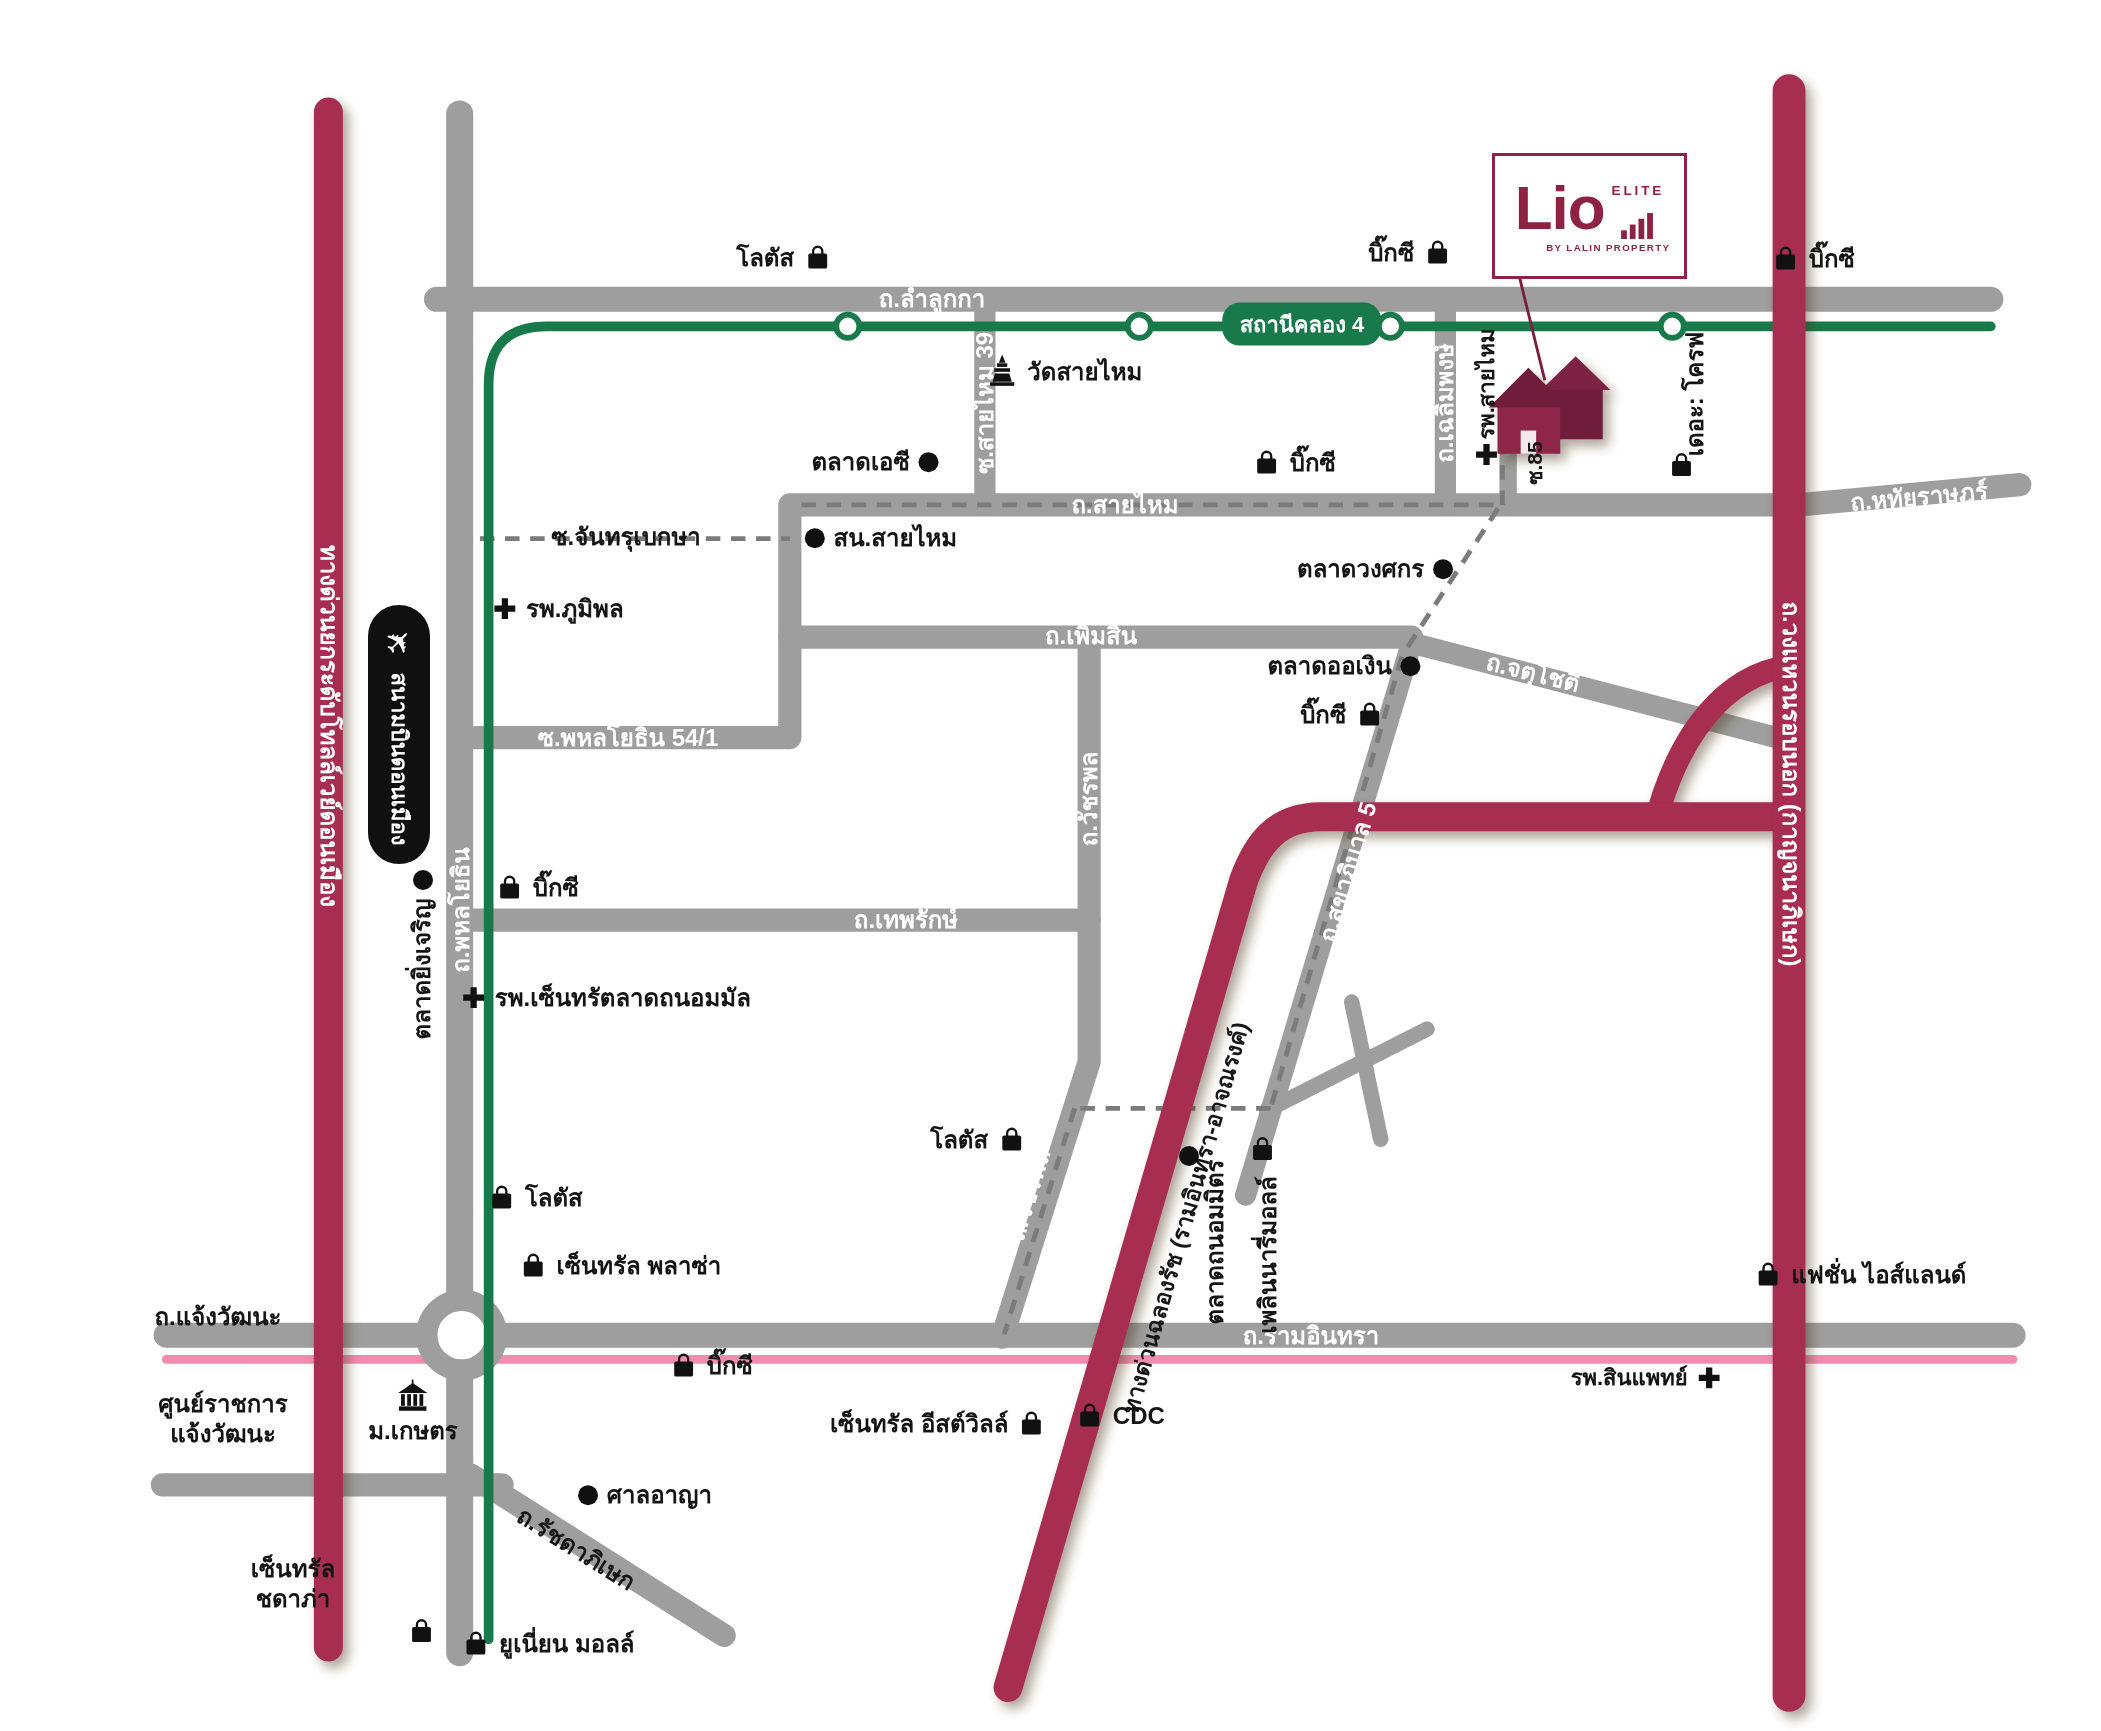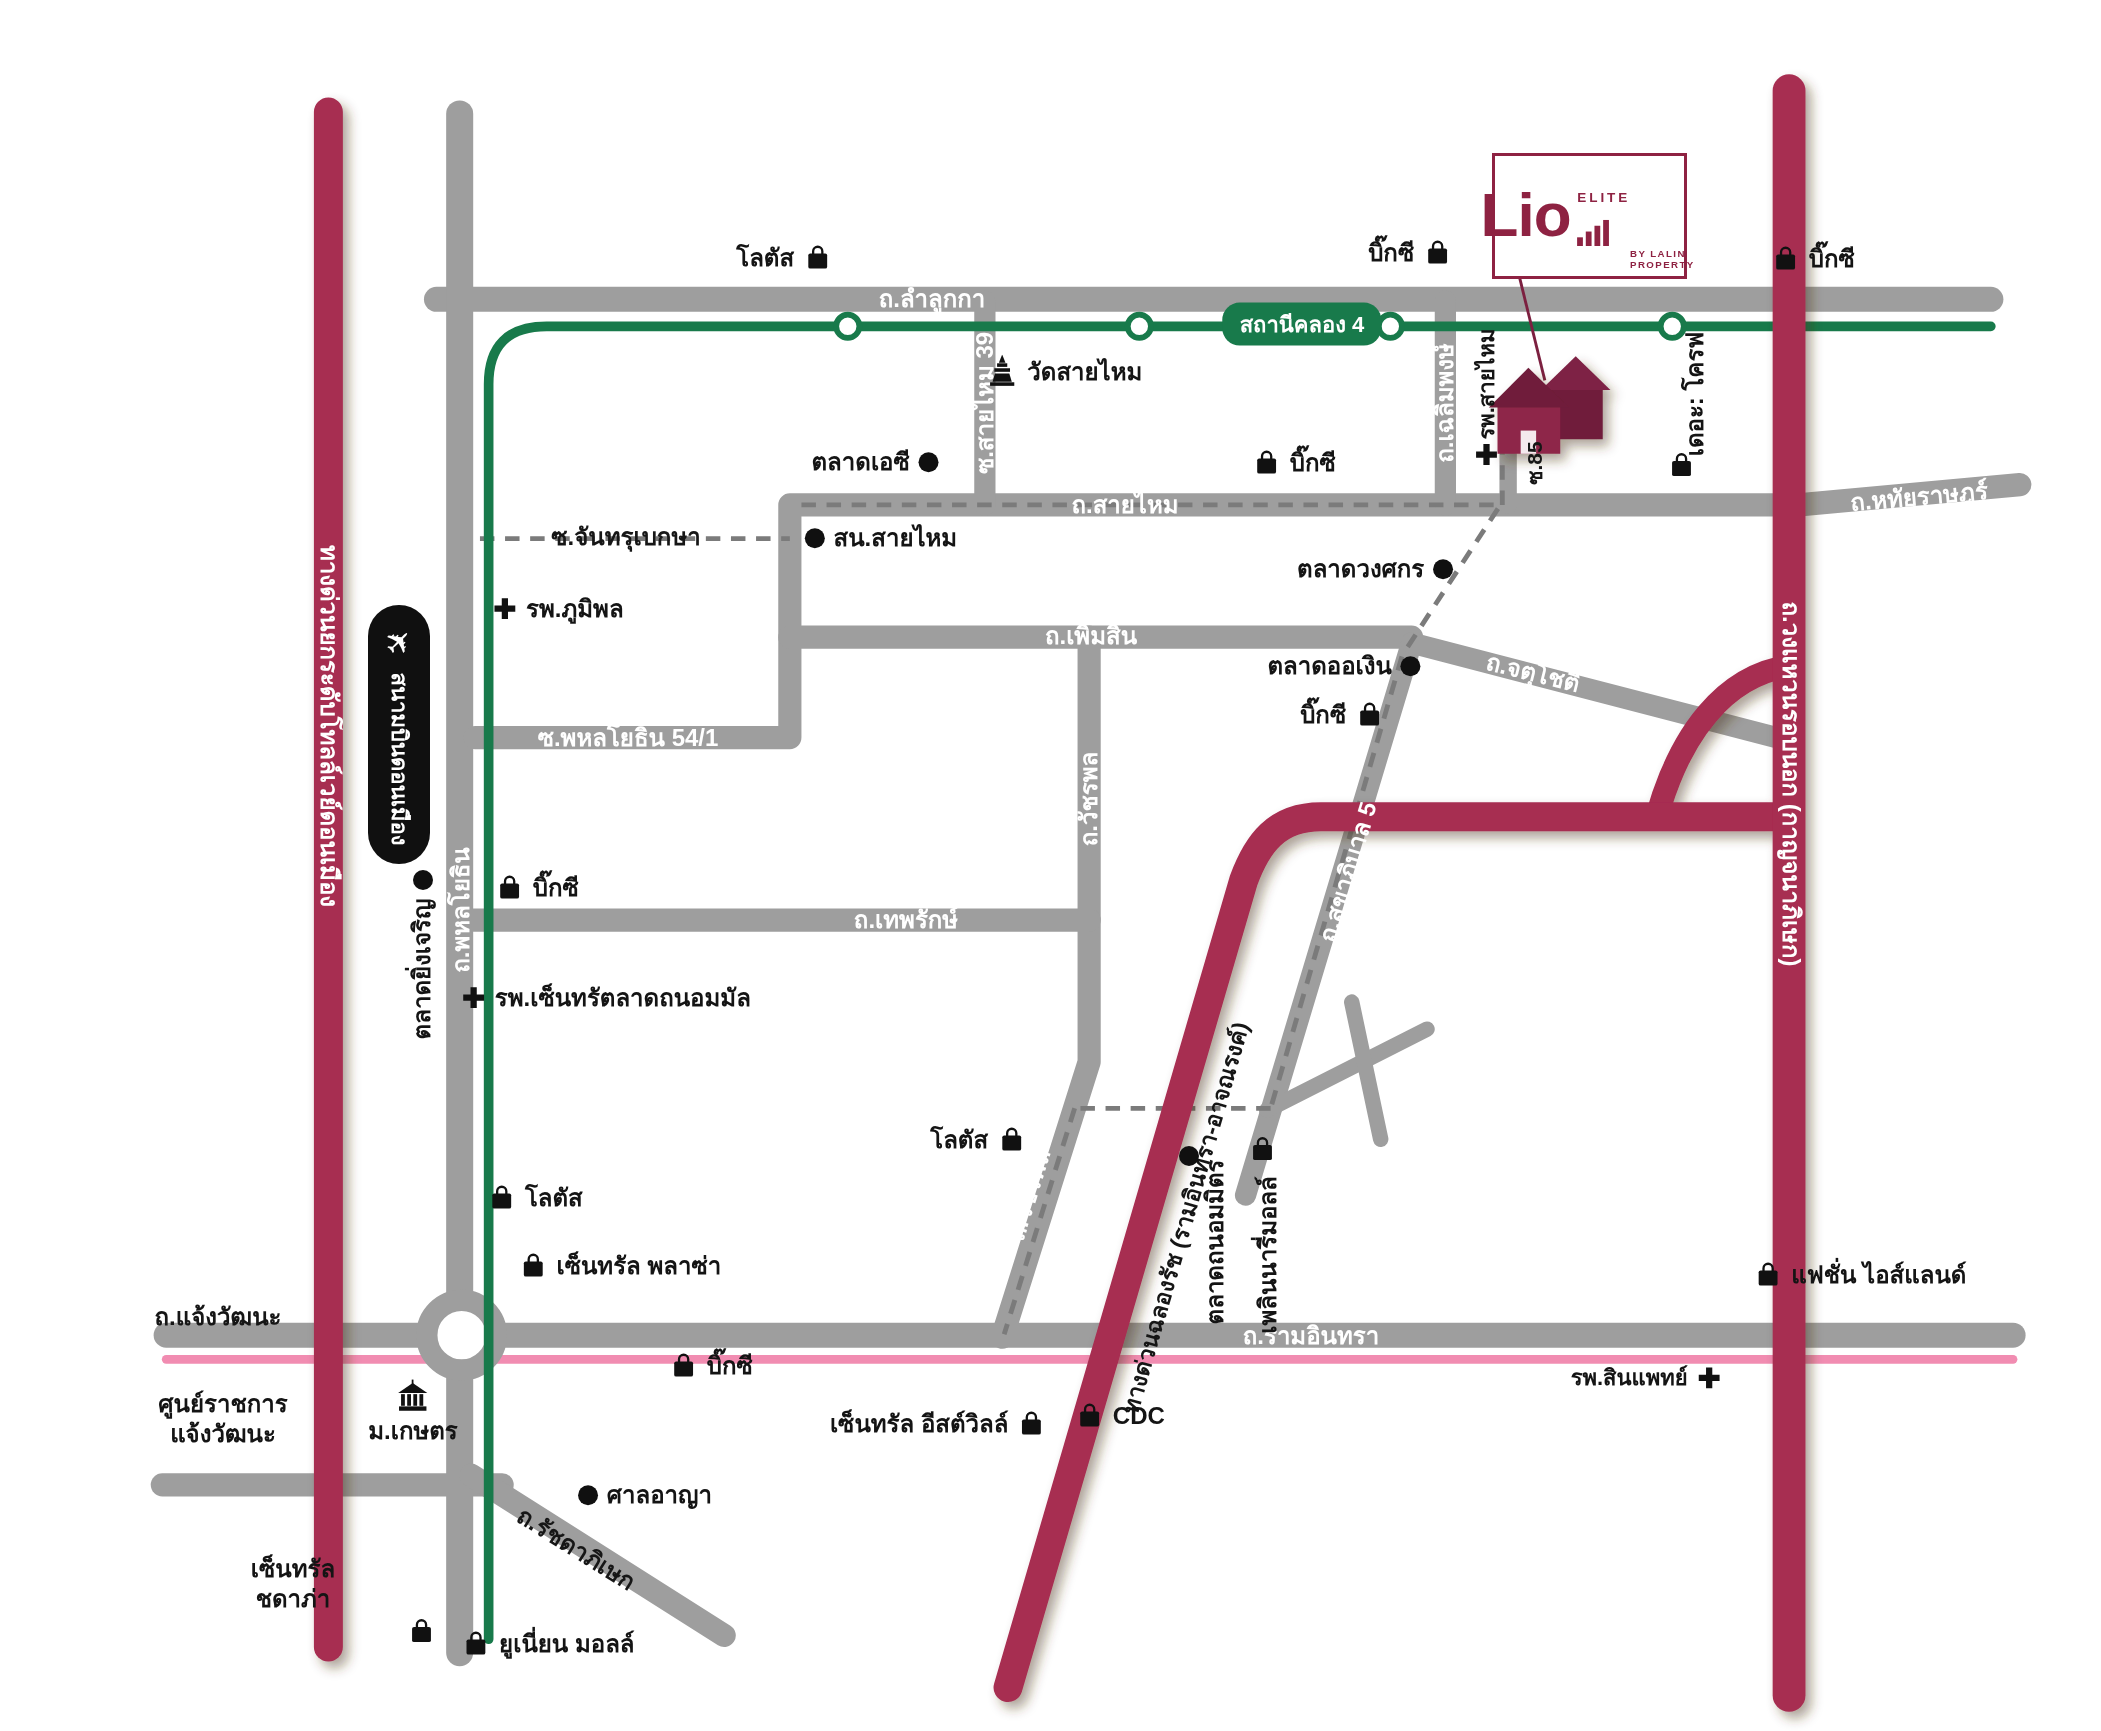--- a/index.html
+++ b/index.html
@@ -22,26 +22,26 @@
       font-size:22px;font-weight:700;padding:3.9px 17.4px;border-radius:17.4px;white-space:nowrap}
   
   .airport{position:absolute;left:368px;top:605px;width:62px;height:259px;background:#101010;
       border-radius:31px}
   .airport .pl{position:absolute;left:50%;top:37px;transform:translate(-50%,-50%) rotate(-45deg);
       color:#fff;font-size:33px}
   .airport .vt{position:absolute;left:50%;top:154px;transform:translate(-50%,-50%) rotate(90deg);
       color:#fff;font-size:22px;font-weight:700;white-space:nowrap}
   
   .logo{position:absolute;left:1492px;top:153px;width:195px;height:126px;background:#fff;
-      border:3.9px solid #8e2242;box-sizing:border-box;display:flex;flex-direction:row;
+      border:3.9px solid #8e2242;box-sizing:border-box;display:flex;flex-direction:column;
       justify-content:center;align-items:center;padding:5.8px 9.7px}
   .logo-row{display:flex;align-items:flex-start;gap:6.8px}
   .logo-lio{font-size:62px;font-weight:700;color:#8e2242;line-height:0.92;letter-spacing:-1px}
   .logo-right{display:flex;flex-direction:column;justify-content:space-between;height:56px;
-      align-items:flex-start;padding-top:3.9px}
+      align-items:center;padding-top:3.9px}
   .logo-elite{font-size:13.5px;font-weight:700;letter-spacing:2.9px;color:#8e2242}
   .logo-sub{font-size:9.7px;font-weight:700;letter-spacing:1.4px;color:#8e2242;align-self:flex-end;
       margin-top:2.9px;margin-right:3.9px}
 </style>
 </head>
 <body>
 
 <div class="map">
 
   <svg class="layer" width="2102" height="1731" viewBox="0 0 2177 1793">

